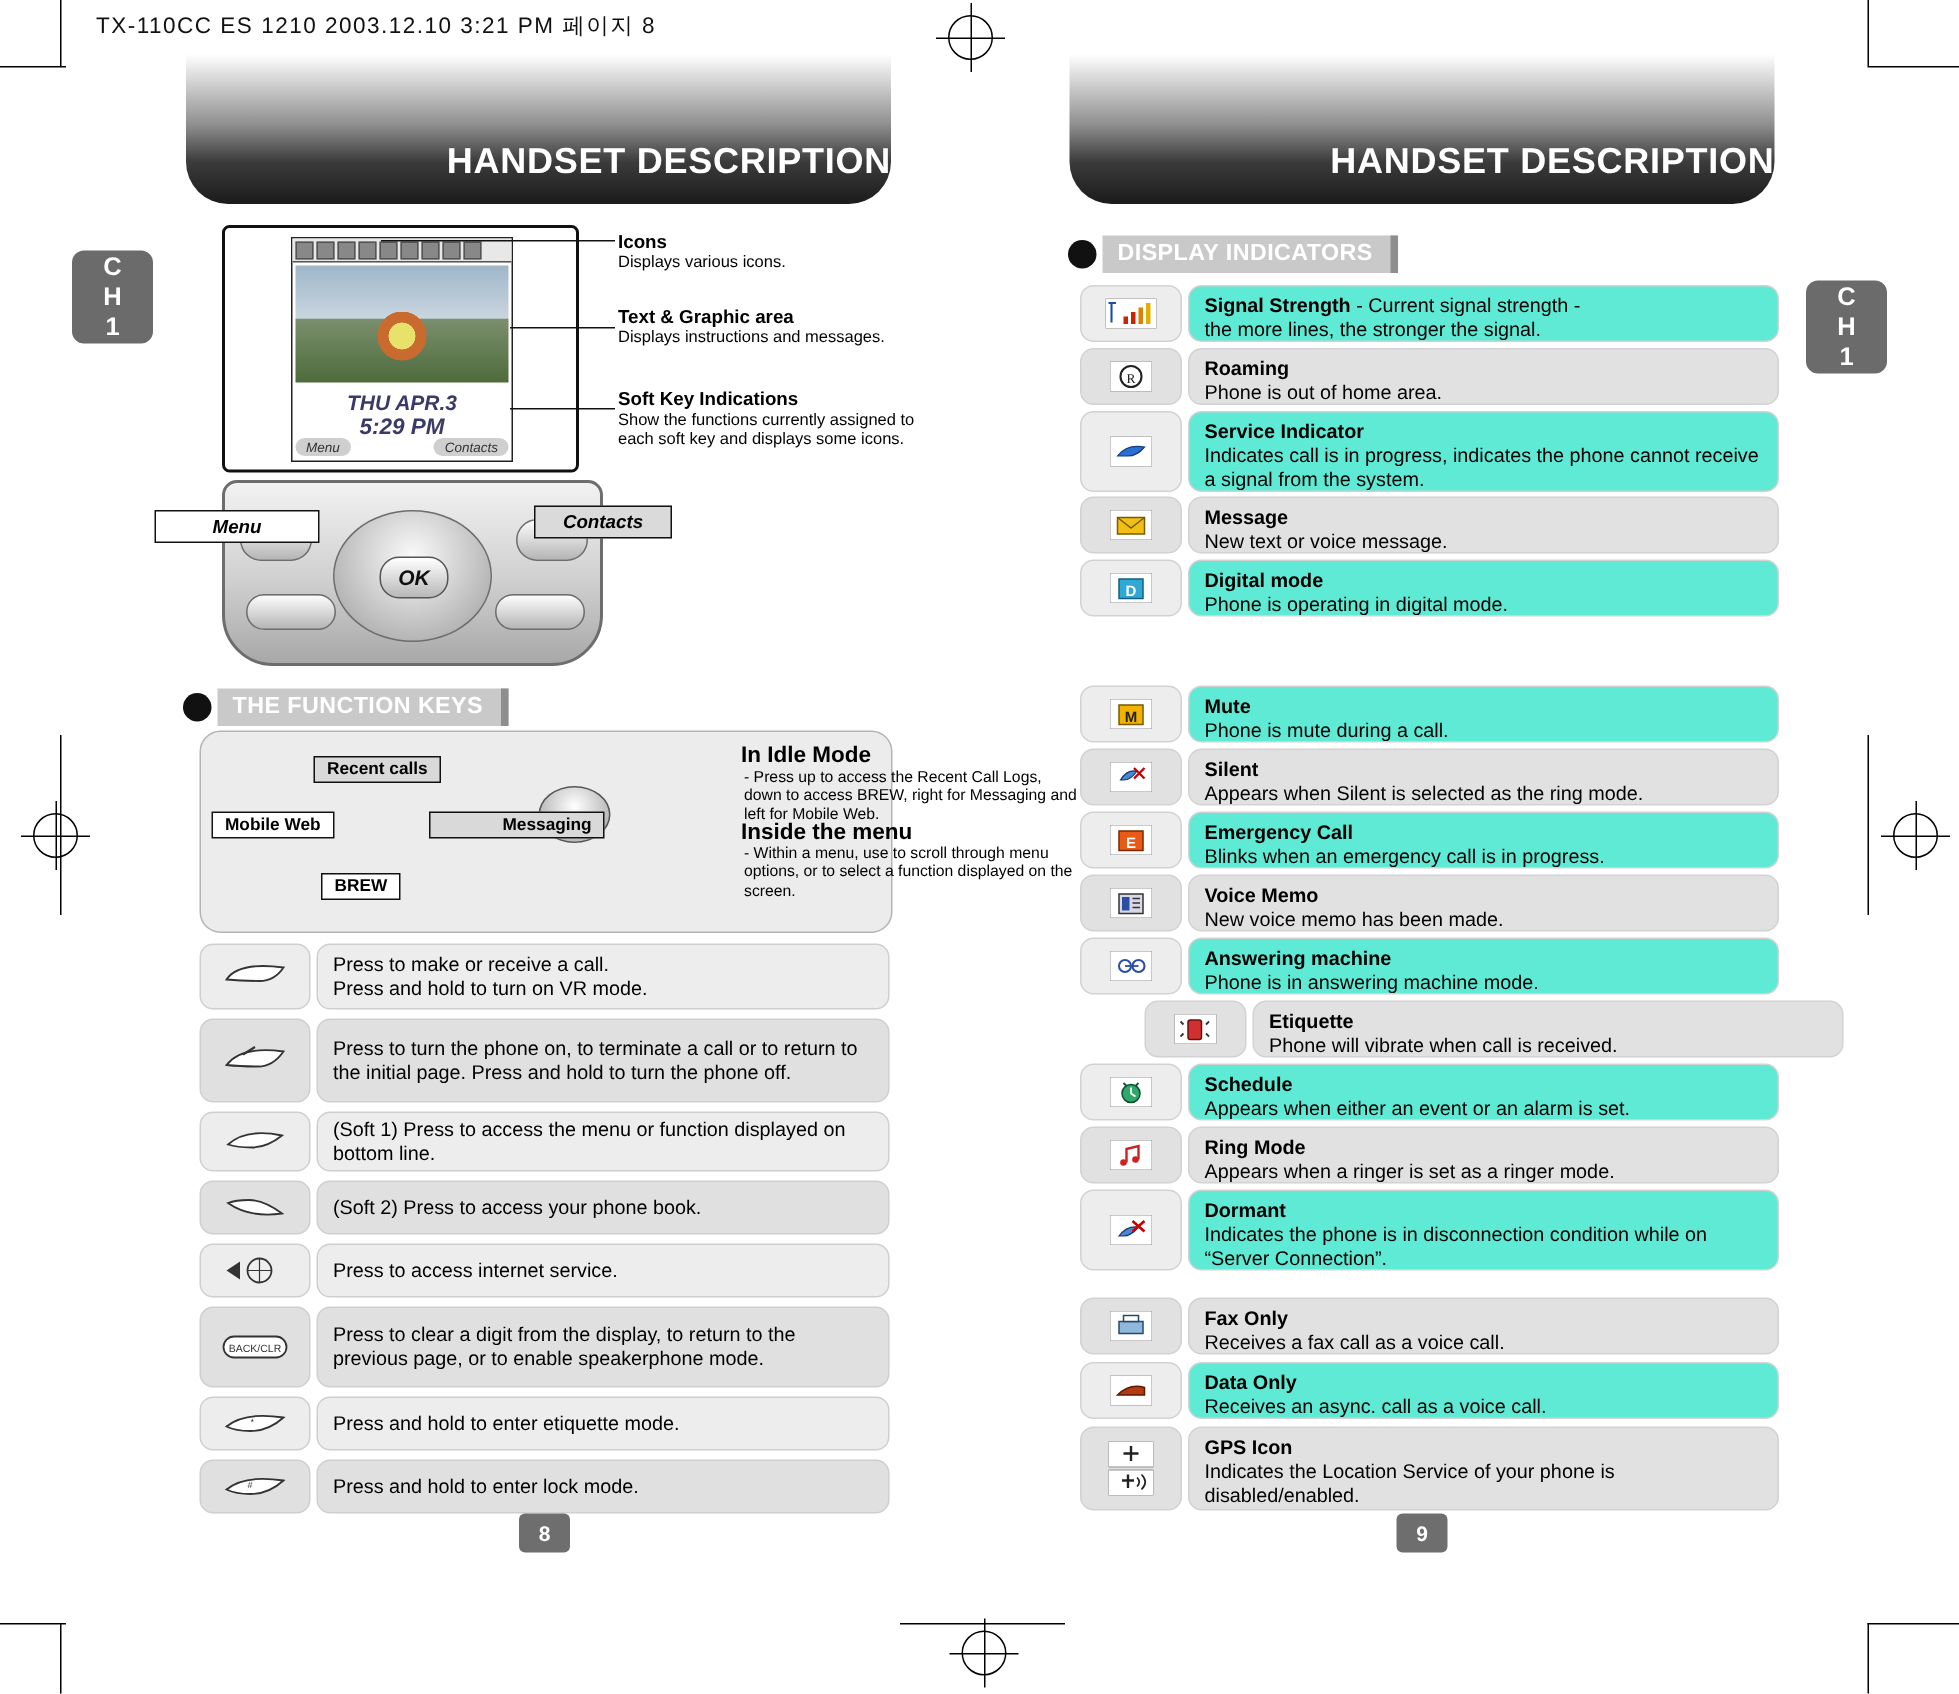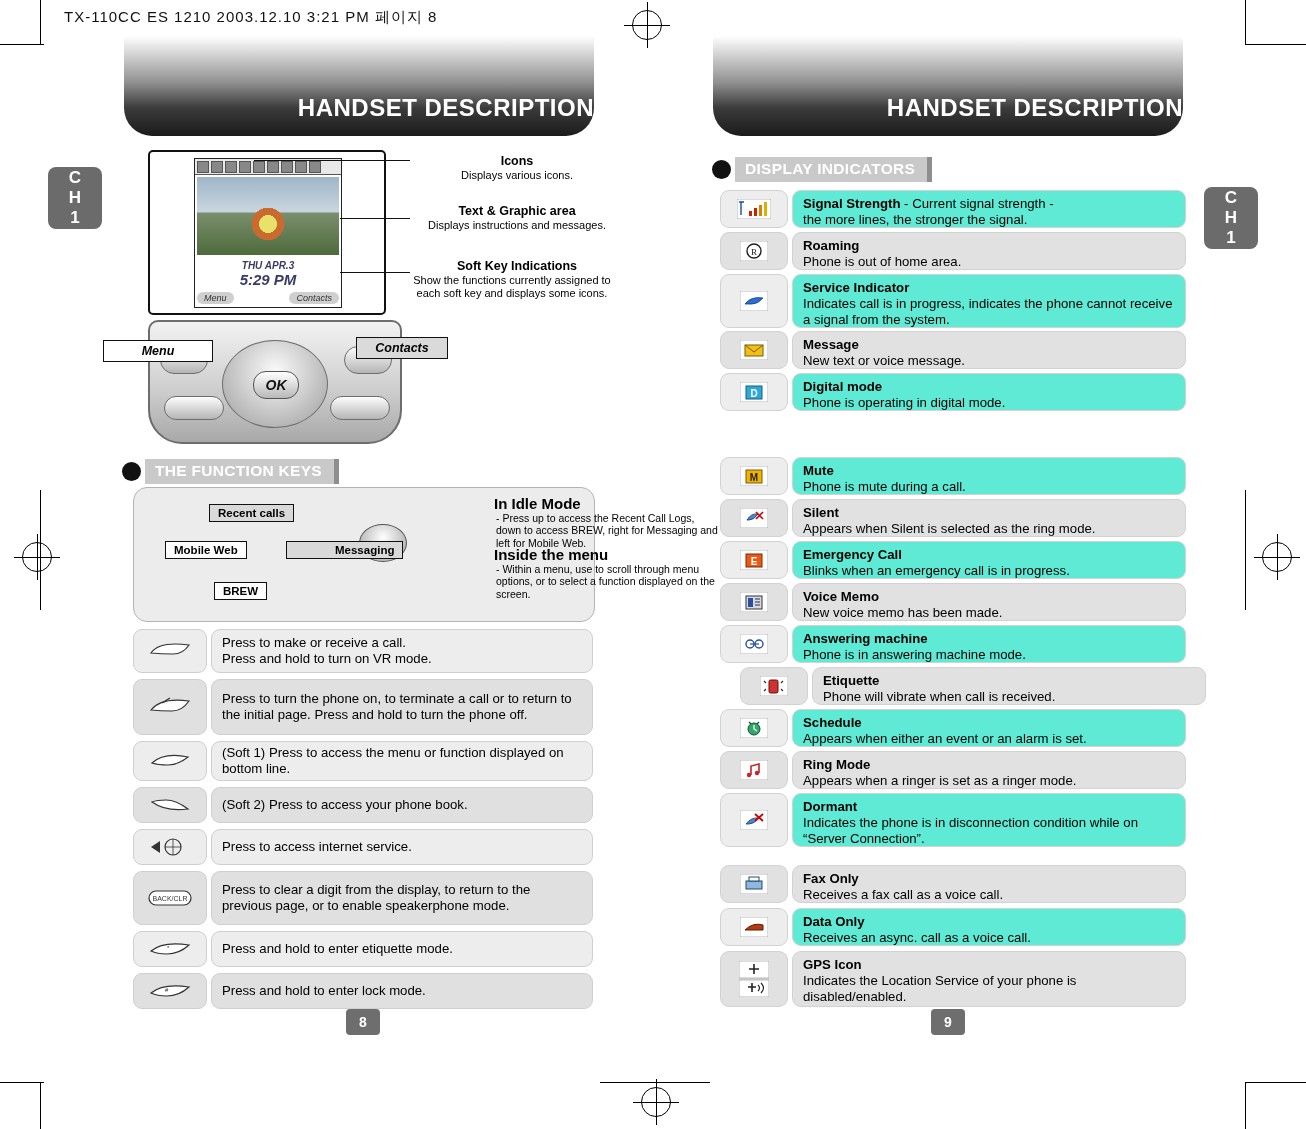--- a/index.html
+++ b/index.html
@@ -63,33 +63,33 @@
   .lcd-icons i{width:10px;height:10px;background:#888;display:block;border:1px solid #555;}
   .lcd-photo{
     height:78px;margin:2px;background:
       linear-gradient(180deg,#9fb6c8 0%,#c9d6df 45%,#7a8f6d 46%,#4e6b3c 100%);
     position:relative;overflow:hidden;
   }
   .lcd-photo:after{
     content:"";position:absolute;left:50%;top:40%;width:34px;height:40px;margin-left:-17px;
     background:radial-gradient(circle at 50% 40%,#e8e26a 0 30%,#c96a2f 31% 55%,transparent 56%);
   }
-  .lcd-date{text-align:center;font-size:10px;font-weight:bold;font-style:italic;color:#3a3a6a;padding-top:3px;}
+  .lcd-date{text-align:center;font-size:14px;font-weight:bold;font-style:italic;color:#3a3a6a;padding-top:3px;}
   .lcd-time{text-align:center;font-size:15px;font-weight:bold;font-style:italic;color:#3a3a6a;}
   .lcd-soft{
     position:absolute;bottom:2px;left:2px;right:2px;height:15px;
     display:flex;justify-content:space-between;align-items:center;
   }
   .lcd-soft span{
     font-size:9px;font-style:italic;color:#333;background:#cfcfcf;
     border-radius:7px;padding:1px 7px;
   }
   .leader{position:absolute;background:#111;height:1px;}
 
-  .callout{position:absolute;width:210px;text-align:center;}
+  .callout{position:absolute;width:210px;}
   .callout b{font-size:12.5px;display:block;}
   .callout p{font-size:11px;margin:1px 0 0;line-height:13px;}
 
   .keypad{
     position:absolute;left:0;top:170px;width:250px;height:120px;
     background:linear-gradient(180deg,#f2f2f2,#cfcfcf 55%,#a8a8a8);
     border:2px solid #6d6d6d;border-radius:10px 10px 34px 34px;
   }
   .dpad{
     position:absolute;left:72px;top:18px;width:104px;height:86px;border-radius:50%;
@@ -253,21 +253,21 @@
   <div class="sect" style="left:122px;top:459px;">
     <div class="dot"></div>
     <div class="bar">THE FUNCTION KEYS</div>
   </div>
 
   <div class="fkeybox">
     <div class="fkey-pad"></div>
     <div class="fkey-label" style="left:75px;top:16px;background:#d9d9d9;">
       <span>Recent calls</span>
     </div>
-    <div class="fkey-label" style="left:7px;top:53px;margin-left:24px;">
+    <div class="fkey-label" style="left:7px;top:53px;">
       <span>Mobile Web</span>
     </div>
     <div class="fkey-label" style="left:152px;top:53px;background:#d9d9d9;padding-left:48px;">
       <span>Messaging</span>
     </div>
     <div class="fkey-label" style="left:80px;top:94px;">
       <span>BREW</span>
     </div>
     <div class="fkey-text">
       <b>In Idle Mode</b>
@@ -513,21 +513,21 @@
         <circle cx="19" cy="10" r="4" fill="none" stroke="#2a4fa0" stroke-width="1.4"></circle>
         <path d="M10 10 h9" stroke="#2a4fa0" stroke-width="1.2"></path>
       </svg>
     </div>
     <div class="body">
       <b>Answering machine</b><br>
       <span>Phone is in answering machine mode.</span>
     </div>
   </div>
 
-  <div class="rrow alt" style="left:740px;top:667px;width:466px;height:38px;">
+  <div class="rrow alt" style="left:763px;top:667px;width:466px;height:38px;">
     <div class="icon">
       <svg width="28" height="20" viewBox="0 0 28 20">
         <rect x="0" y="0" width="28" height="20" fill="#fff" stroke="#888" stroke-width=".6"></rect>
         <rect x="9" y="4" width="9" height="13" rx="1.5" fill="#d03030" stroke="#6a1010" stroke-width="1"></rect>
         <path d="M6 7 l-2 -2 M6 13 l-2 2 M21 7 l2 -2 M21 13 l2 2" stroke="#333" stroke-width="1.2"></path>
       </svg>
     </div>
     <div class="body">
       <b>Etiquette</b><br>
       <span>Phone will vibrate when call is received.</span>

